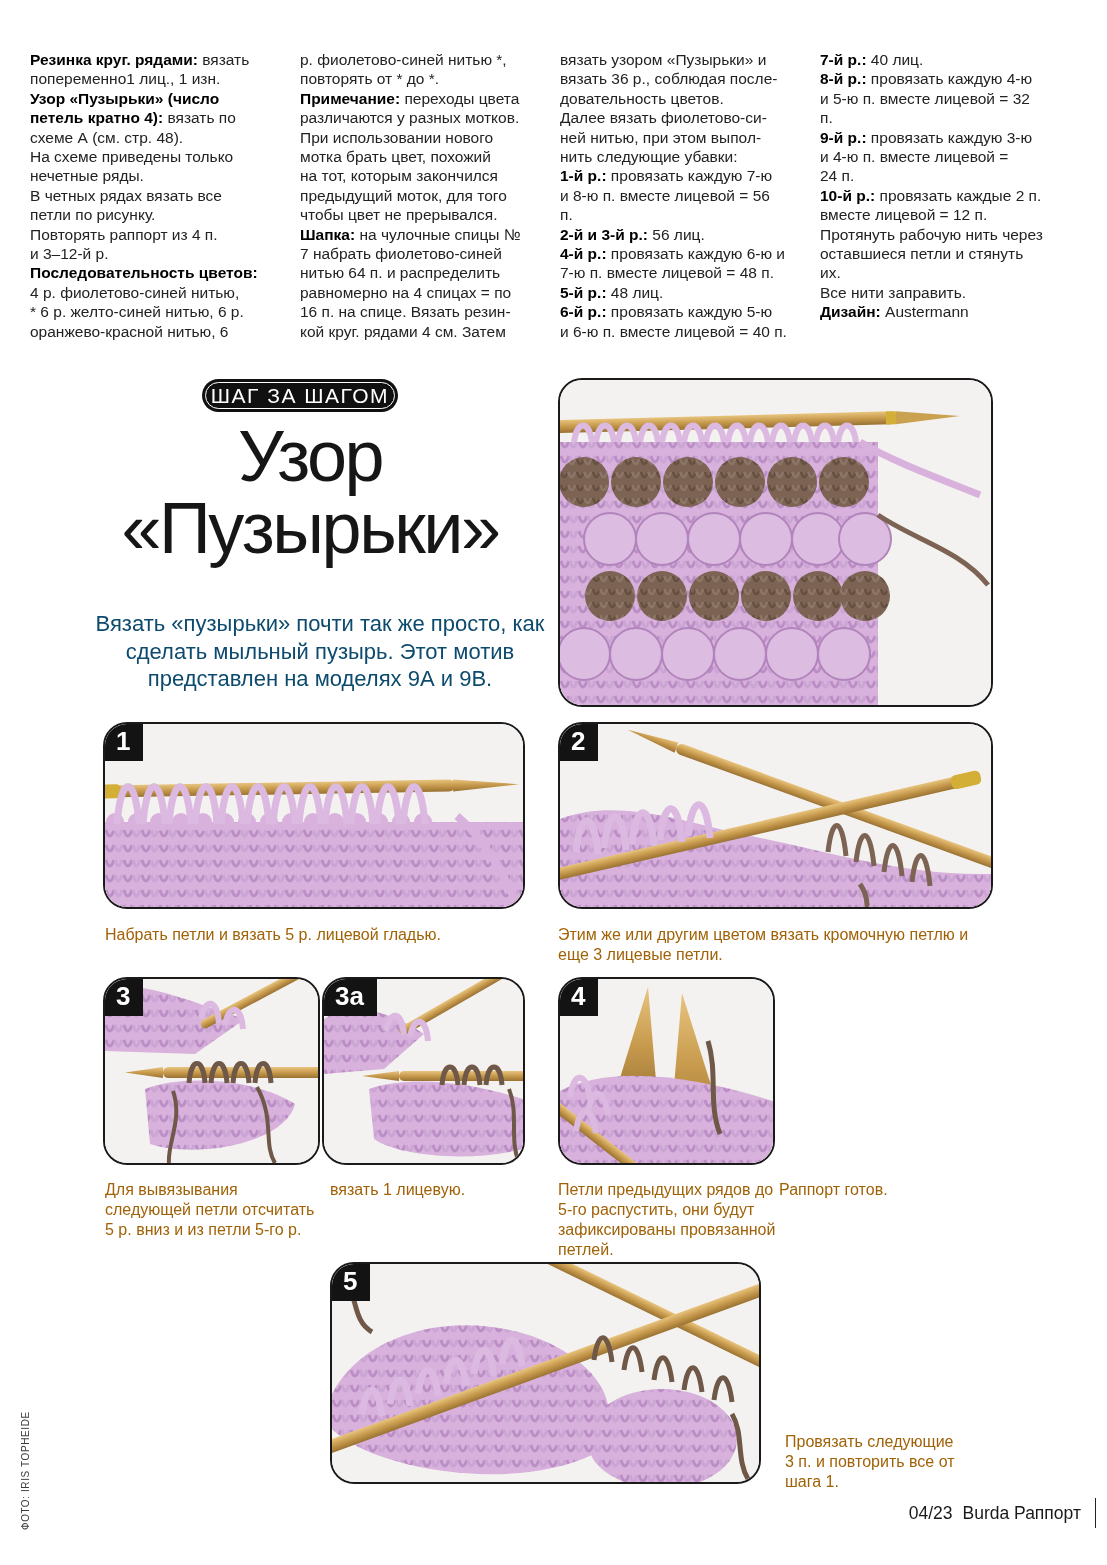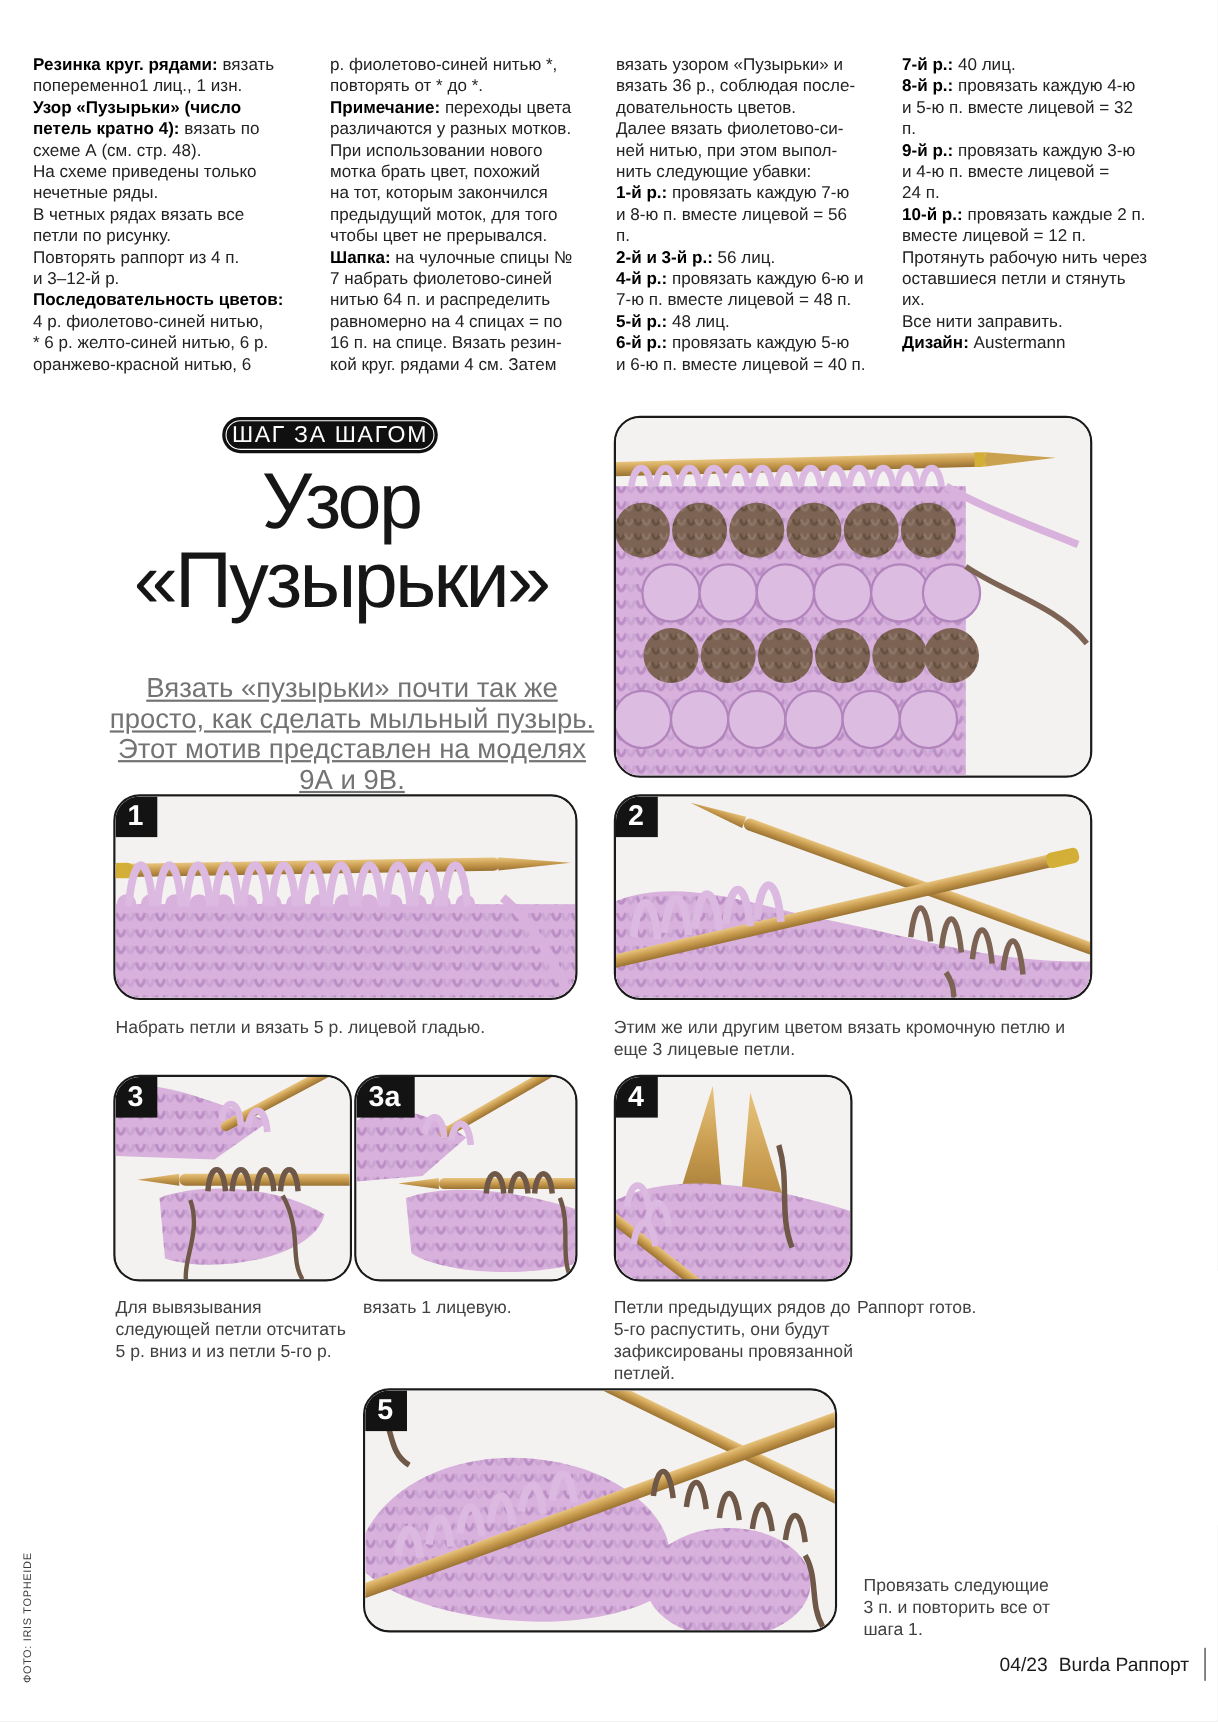--- a/index.html
+++ b/index.html
@@ -14,30 +14,30 @@
   
   .sbs-badge{position:absolute;left:202px;top:379px;width:196px;height:33px;background:#101010;
              border-radius:17px;color:#fff;display:flex;align-items:center;justify-content:center;
              font-size:21px;letter-spacing:1.5px;}
   .sbs-badge::after{content:"";position:absolute;inset:3px;border:1.5px solid #fff;border-radius:14px;}
   .sbs-badge span{position:relative;z-index:1;}
 
   .title{position:absolute;left:50px;top:420px;width:520px;text-align:center;
          font-size:72px;line-height:72px;letter-spacing:-2.5px;color:#161616;font-weight:400;}
   .intro{position:absolute;left:90px;top:588px;width:460px;text-align:center;
-         font-size:25px;line-height:27.5px;color:#737373;text-decoration:underline;}
+         font-size:22px;line-height:27.5px;color:#0c4a6e;}
 
   
   .photo{position:absolute;border:2px solid #1a1a1a;border-radius:24px;overflow:hidden;background:#f4f2f0;}
   .photo svg{display:block;width:100%;height:100%;}
   .pbadge{position:absolute;left:0;top:0;background:#131313;color:#fff;font-size:26px;font-weight:700;
           padding:3px 13px 6px 11px;line-height:28px;z-index:2;}
 
   
-  .cap{position:absolute;font-size:16px;line-height:20px;color:#404040;}
+  .cap{position:absolute;font-size:16px;line-height:20px;color:#a16207;}
 
   
   .footer{position:absolute;top:1498px;right:27px;display:flex;align-items:center;font-size:17.5px;color:#1a1a1a;}
   .footer .issue{margin-right:10px;}
   .footer .mag{margin-right:14px;}
   .footer .vbar{width:1.5px;height:30px;background:#222;margin-right:16px;}
   .footer .pnum{font-size:14px;font-weight:700;}
 
   
   .credit{position:absolute;left:20px;top:1352px;height:178px;writing-mode:vertical-rl;

